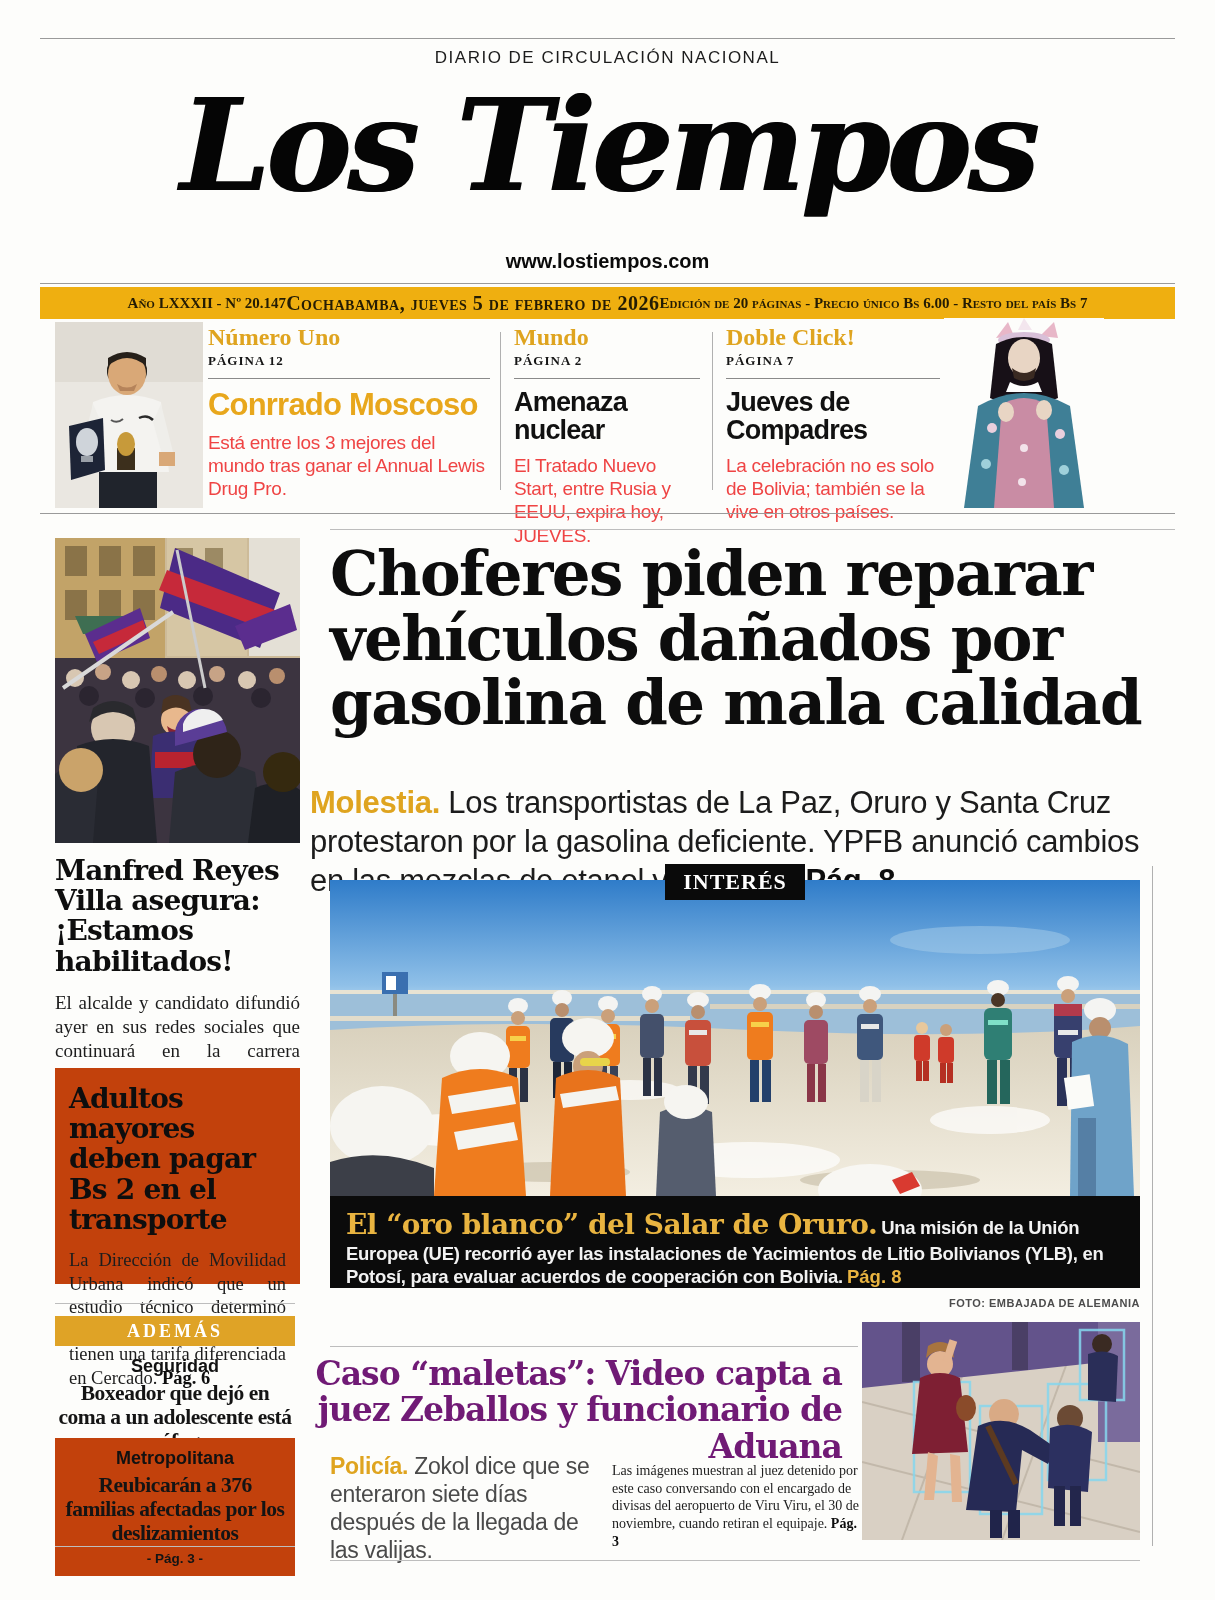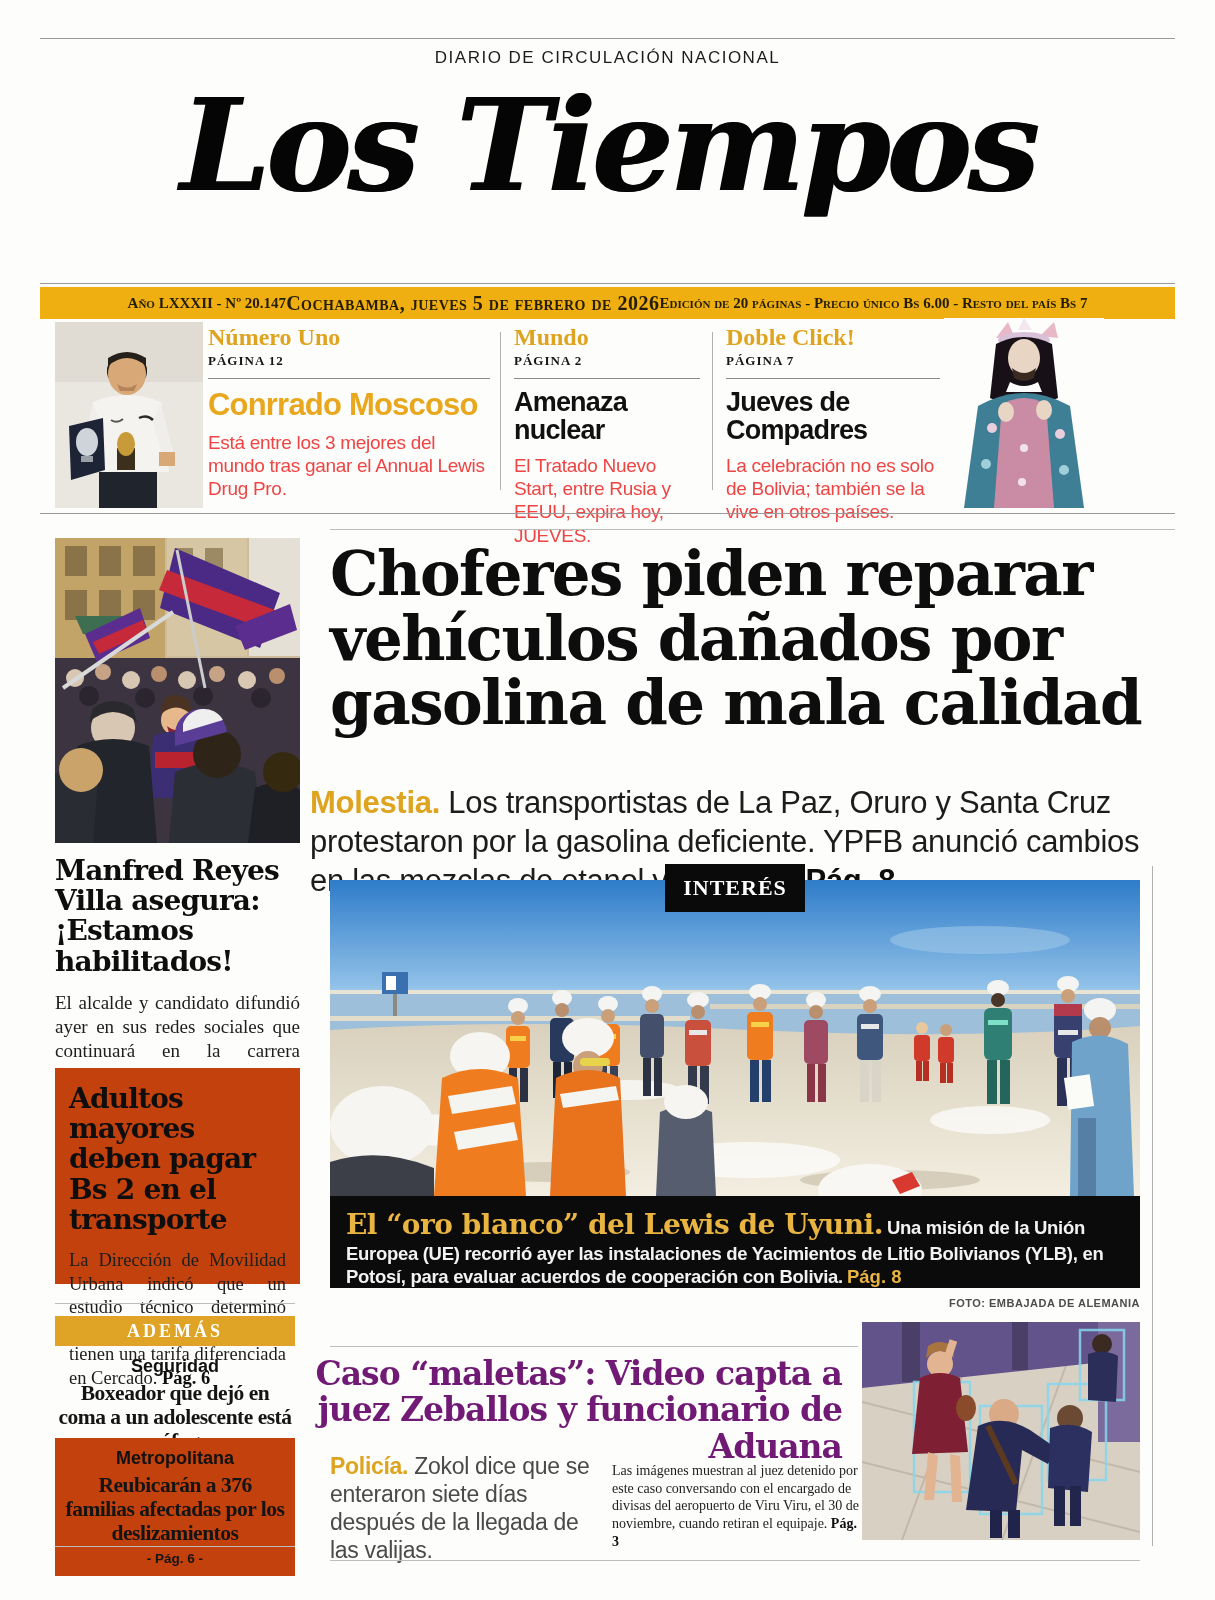--- a/index.html
+++ b/index.html
@@ -56,21 +56,21 @@
   .ademas-bar{position:absolute;left:55px;top:1316px;width:240px;height:30px;background:#dfa326;
               color:#fff;display:flex;align-items:center;justify-content:center;
               font-size:18px;font-weight:bold;letter-spacing:3px;}
   .ad-item{text-align:center;}
   .ad-sec{font-family:"Liberation Sans",sans-serif;font-weight:bold;font-size:18px;color:#111;}
   .ad-head{font-size:21.5px;font-weight:bold;line-height:1.12;letter-spacing:-0.5px;margin-top:4px;}
   .ad-page{font-family:"Liberation Sans",sans-serif;font-weight:bold;font-size:13.5px;margin-top:6px;}
 
   
   .interes-wrap{position:absolute;left:330px;top:864px;width:810px;text-align:center;z-index:3;}
-  .interes-label{display:inline-block;background:#0a0a0a;color:#fff;padding:11px 18px;
+  .interes-label{display:inline-block;background:#0a0a0a;color:#fff;padding:5px 18px;
                  font-size:22px;font-weight:bold;letter-spacing:1px;}
   .photo{position:absolute;overflow:hidden;}
   .caption{position:absolute;left:330px;top:1196px;width:810px;height:92px;background:#0b0b0b;
            box-sizing:border-box;padding:11px 16px;line-height:1.25;}
   .cap-lead{font-family:"DejaVu Serif",serif;font-weight:bold;font-size:28px;color:#e9b440;letter-spacing:-0.5px;}
   .cap-body{font-family:"Liberation Sans",sans-serif;font-weight:bold;font-size:18.5px;color:#f2f2f2;letter-spacing:-0.3px;}
   .cap-page{font-family:"Liberation Sans",sans-serif;font-weight:bold;font-size:18.5px;color:#e9b440;}
   .credit{position:absolute;left:330px;top:1297px;width:810px;text-align:right;
           font-family:"Liberation Sans",sans-serif;font-size:11px;font-weight:bold;
           letter-spacing:0.5px;color:#4c4c4c;}
@@ -86,20 +86,21 @@
             font-size:14px;line-height:1.26;color:#1d1d1d;}
 </style>
 </head>
 <body>
 
 <div class="page">
 
   <div class="rule" style="left:40px;top:38px;width:1135px;"></div>
   <div class="tagline">DIARIO DE CIRCULACIÓN NACIONAL</div>
   <div class="logo">Los Tiempos</div>
+  <div class="website">www.lostiempos.com</div>
 
   <div class="rule" style="left:40px;top:283px;width:1135px;"></div>
   <div class="datebar">
     <span class="side">Año LXXXII - Nº 20.147</span>
     <span class="center">Cochabamba, jueves 5 de febrero de 2026</span>
     <span class="side">Edición de 20 páginas - Precio único Bs 6.00 - Resto del país Bs 7</span>
   </div>
 
   <div class="photo" style="left:55px;top:322px;width:148px;height:186px;">
     <svg width="148" height="186" viewBox="0 0 148 186">
@@ -280,21 +281,21 @@
 
   <div class="sb ad-item" style="top:1356px;width:240px;">
     <div class="ad-sec">Seguridad</div>
     <div class="ad-head">Boxeador que dejó en coma a un adolescente está prófugo</div>
     <div class="ad-page">- Pág. 5 -</div>
   </div>
 
   <div class="sb ad-item graybox" style="top:1438px;width:240px;padding:10px 8px;">
     <div class="ad-sec">Metropolitana</div>
     <div class="ad-head">Reubicarán a 376 familias afectadas por los deslizamientos</div>
-    <div class="ad-page">- Pág. 6 -</div>
+    <div class="ad-page">- Pág. 3 -</div>
   </div>
   <div class="rule" style="left:55px;top:1546px;width:240px;background:#bdbdbd;"></div>
 
   <div class="interes-wrap">
     <span class="interes-label">INTERÉS</span>
   </div>
 
   <div class="photo" style="left:330px;top:880px;width:810px;height:316px;">
     <svg width="810" height="316" viewBox="0 0 810 316">
       <defs>
@@ -448,21 +449,21 @@
         <path d="M230 214 l56 -8 3 14 -56 8 z" fill="#f4f4f0"></path>
         <path d="M330 232 q26 -12 52 0 l4 84 h-60 z" fill="#555d6e"></path>
         <ellipse cx="356" cy="222" rx="22" ry="17" fill="#f6f5f1"></ellipse>
         <ellipse cx="540" cy="310" rx="52" ry="26" fill="#f8f7f3"></ellipse>
         <path d="M562 300 l20 -8 8 14 -20 8 z" fill="#d93a30"></path>
       </g>
     </svg>
   </div>
 
   <div class="caption">
-    <span class="cap-lead">El “oro blanco” del Lewis de Uyuni.</span>
+    <span class="cap-lead">El “oro blanco” del Salar de Oruro.</span>
     <span class="cap-body">Una misión de la Unión Europea (UE) recorrió ayer las instalaciones de Yacimientos de Litio Bolivianos (YLB), en Potosí, para evaluar acuerdos de cooperación con Bolivia.</span>
     <span class="cap-page">Pág. 8</span>
   </div>
   <div class="credit">FOTO: EMBAJADA DE ALEMANIA</div>
 
   <div class="vrule" style="left:1152px;top:866px;height:680px;"></div>
 
   <div class="rule" style="left:330px;top:1346px;width:528px;background:#bdbdbd;"></div>
   <div class="bot-head">Caso “maletas”: Video capta a juez Zeballos y funcionario de Aduana</div>
   <div class="bot-deck">

